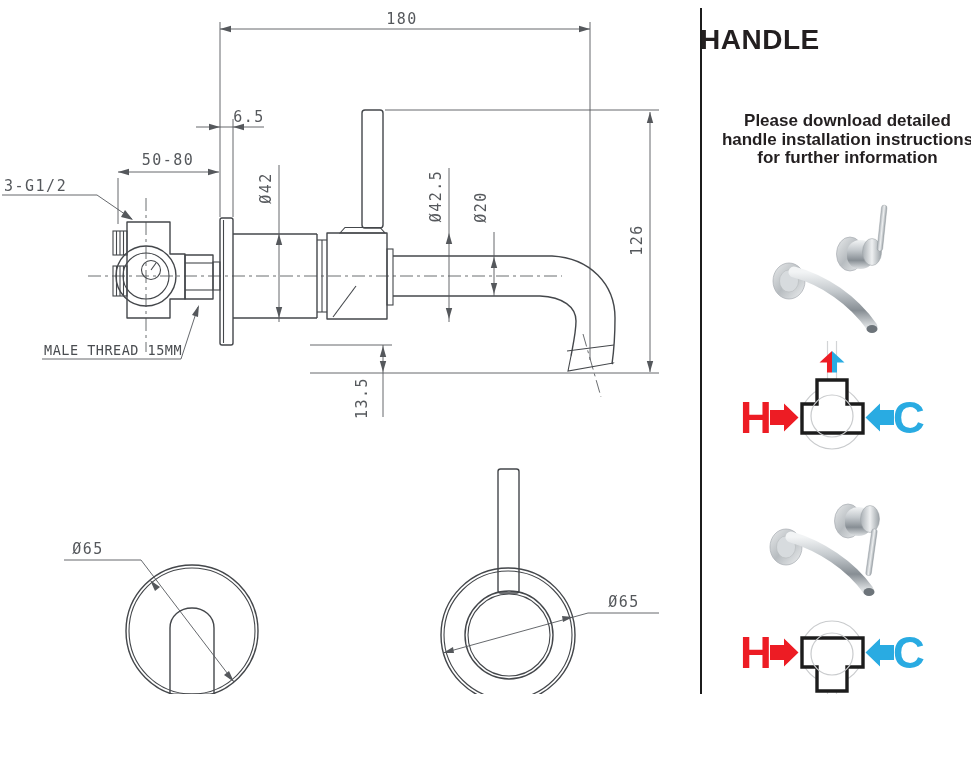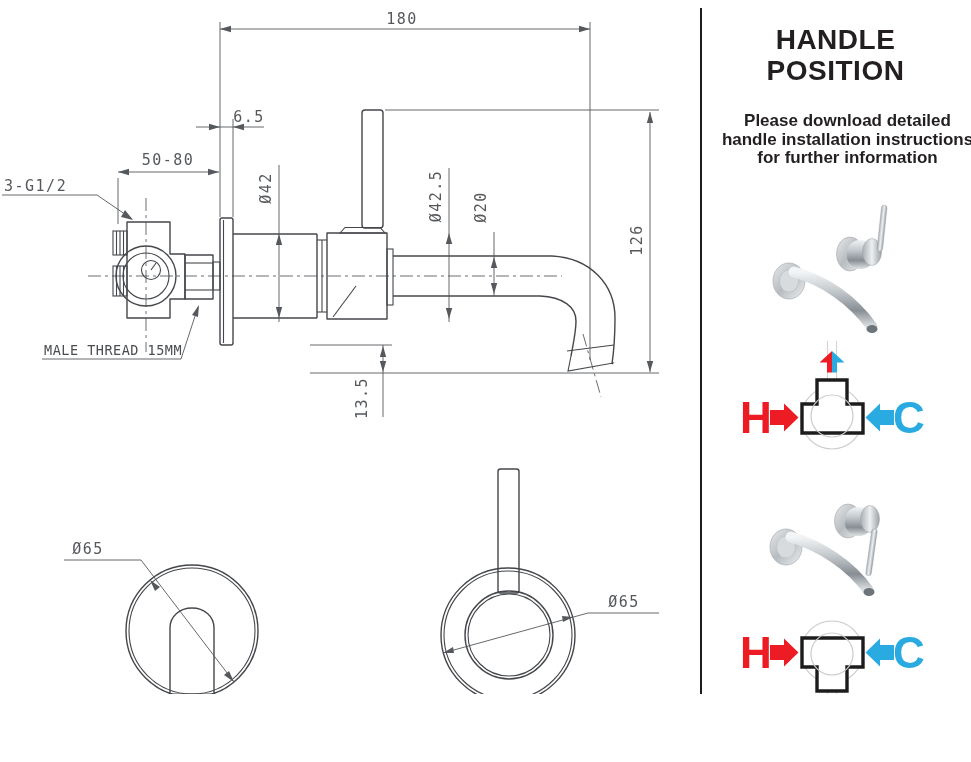--- a/index.html
+++ b/index.html
@@ -12,21 +12,21 @@
   .outline{stroke:#44474b;stroke-width:1.4;fill:none;stroke-linejoin:round;}
   .outline2{stroke:#44474b;stroke-width:1.1;fill:none;}
   .thin{stroke:#55585c;stroke-width:0.9;fill:none;}
   .center{stroke:#5a5d61;stroke-width:0.9;fill:none;stroke-dasharray:13 4 3 4;}
   .ah{fill:#55585c;stroke:none;}
   .dimtxt{font-family:"DejaVu Sans Mono",monospace;font-size:15px;fill:#55585c;letter-spacing:1.5px;}
   .dimtxt-s{font-family:"DejaVu Sans Mono",monospace;font-size:13.5px;fill:#4a4d51;letter-spacing:0.5px;}
 
   
   #divider{left:700px;top:8px;width:2px;height:747px;background:#1c1c1c;}
-  #panel-title{left:700px;top:24px;width:271px;text-align:center;color:#231f20;
+  #panel-title{left:700px;top:24px;width:271px;color:#231f20;
                font-weight:bold;font-size:28px;line-height:31px;letter-spacing:0.5px;}
   #panel-note{left:712px;top:112px;width:271px;text-align:center;color:#231f20;
               font-weight:bold;font-size:17px;line-height:18.5px;}
   .hc-letter{font-family:"Liberation Sans",sans-serif;font-weight:bold;font-size:44px;}
   .hot{fill:#ed1c24;}
   .cold{fill:#29abe2;}
   .ghost{stroke:#d2d4d6;stroke-width:1.2;fill:none;}
   .gcirc{stroke:#c9cbcd;stroke-width:1.2;fill:none;}
   .valve-shape{fill:#ffffff;stroke:#1c1c1c;stroke-width:3.4;stroke-linejoin:miter;}
 </style>
@@ -195,21 +195,20 @@
       <polygon class="ah" points="573,617 562,616 563,622"></polygon>
       <line class="thin" x1="588" y1="613" x2="659" y2="613"></line>
       <text class="dimtxt" x="624" y="607" text-anchor="middle">Ø65</text>
     </g>
   </svg>
 
   <div id="divider" class="abs"></div>
 
   <div id="panel-title" class="abs">
     <div>HANDLE</div>
-    <div>POSITION</div>
   </div>
   <div id="panel-note" class="abs">
     <div>Please download detailed</div>
     <div>handle installation instructions</div>
     <div>for further information</div>
   </div>
 
   <svg class="abs" style="left:700px;top:0" width="271" height="762" viewBox="700 0 271 762">
     <defs>
       <linearGradient id="chromeV" x1="0" y1="0" x2="0" y2="1">

